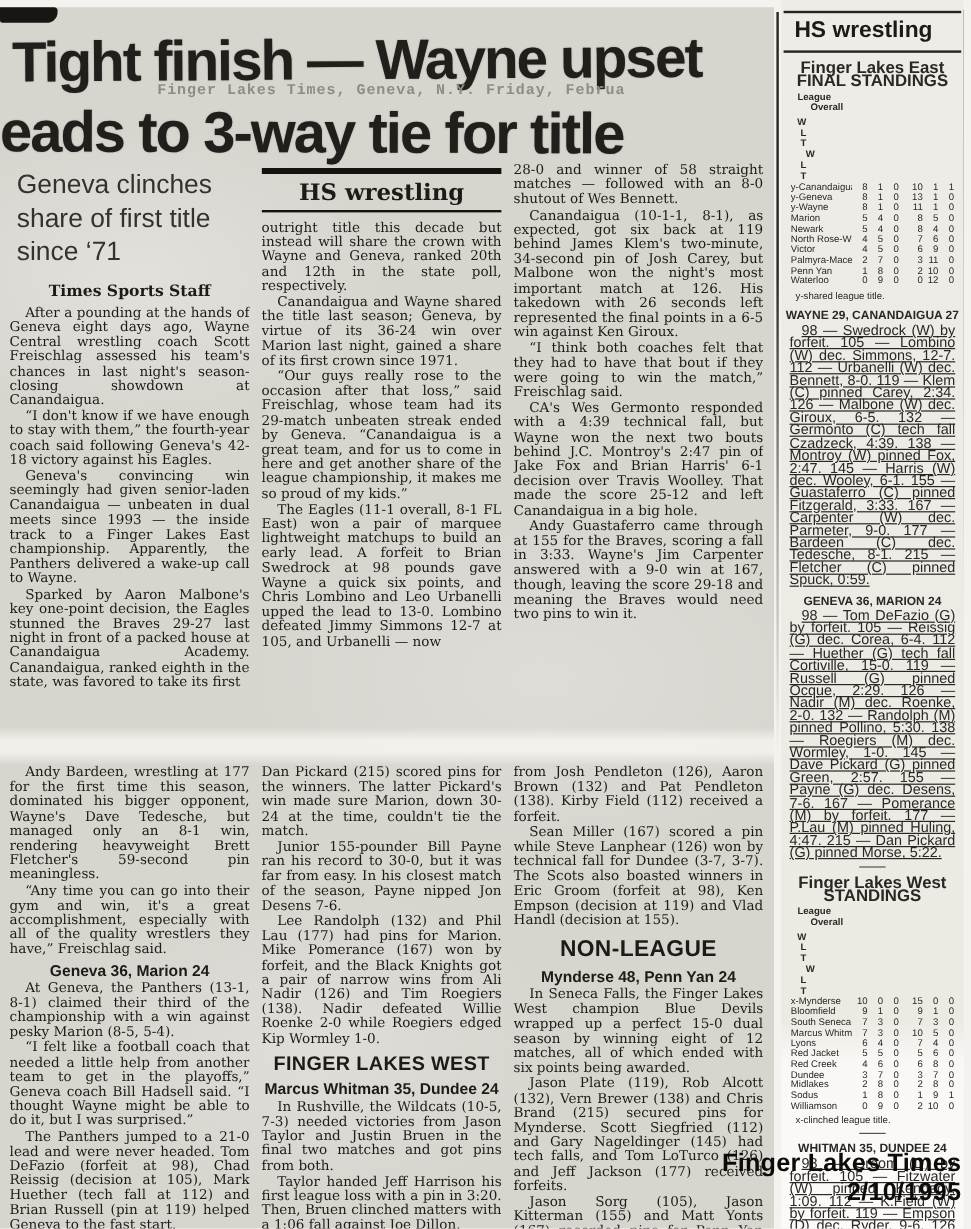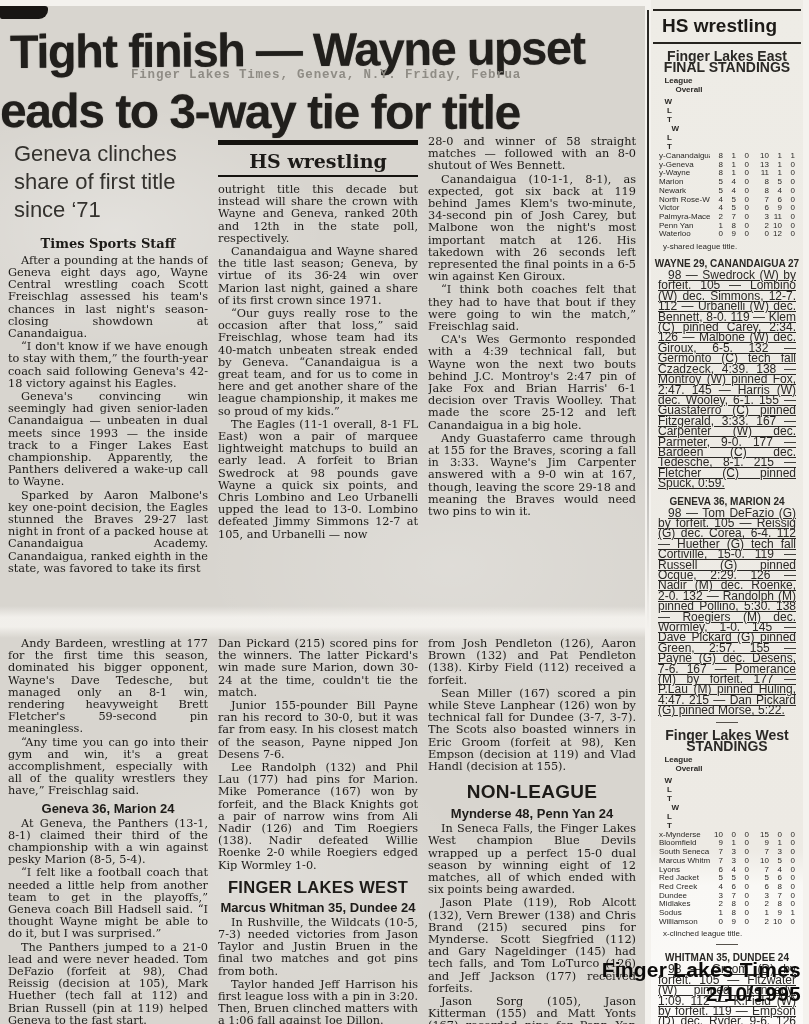--- a/index.html
+++ b/index.html
@@ -98,21 +98,21 @@
           </div>
       </div>
       <div class="col col2">
         <div class="wbox">
           <div class="wbox-bar"></div>
           <div class="wbox-title">HS wrestling</div>
         </div>
         <div class="paras cont">
             <p class="para">outright title this decade but instead will share the crown with Wayne and Geneva, ranked 20th and 12th in the state poll, respectively.</p>
             <p class="para">Canandaigua and Wayne shared the title last season; Geneva, by virtue of its 36-24 win over Marion last night, gained a share of its first crown since 1971.</p>
-            <p class="para">“Our guys really rose to the occasion after that loss,” said Freischlag, whose team had its 40-match unbeaten streak ended by Geneva. “Canandaigua is a great team, and for us to come in here and get another share of the league championship, it makes me so proud of my kids.”</p>
+            <p class="para">“Our guys really rose to the occasion after that loss,” said Freischlag, whose team had its 29-match unbeaten streak ended by Geneva. “Canandaigua is a great team, and for us to come in here and get another share of the league championship, it makes me so proud of my kids.”</p>
             <p class="para">The Eagles (11-1 overall, 8-1 FL East) won a pair of marquee lightweight matchups to build an early lead. A forfeit to Brian Swedrock at 98 pounds gave Wayne a quick six points, and Chris Lombino and Leo Urbanelli upped the lead to 13-0. Lombino defeated Jimmy Simmons 12-7 at 105, and Urbanelli — now</p>
           </div>
       </div>
       <div class="col col3">
         <div class="paras cont">
             <p class="para">28-0 and winner of 58 straight matches — followed with an 8-0 shutout of Wes Bennett.</p>
             <p class="para">Canandaigua (10-1-1, 8-1), as expected, got six back at 119 behind James Klem's two-minute, 34-second pin of Josh Carey, but Malbone won the night's most important match at 126. His takedown with 26 seconds left represented the final points in a 6-5 win against Ken Giroux.</p>
             <p class="para">“I think both coaches felt that they had to have that bout if they were going to win the match,” Freischlag said.</p>
             <p class="para">CA's Wes Germonto responded with a 4:39 technical fall, but Wayne won the next two bouts behind J.C. Montroy's 2:47 pin of Jake Fox and Brian Harris' 6-1 decision over Travis Woolley. That made the score 25-12 and left Canandaigua in a big hole.</p>
             <p class="para">Andy Guastaferro came through at 155 for the Braves, scoring a fall in 3:33. Wayne's Jim Carpenter answered with a 9-0 win at 167, though, leaving the score 29-18 and meaning the Braves would need two pins to win it.</p>

